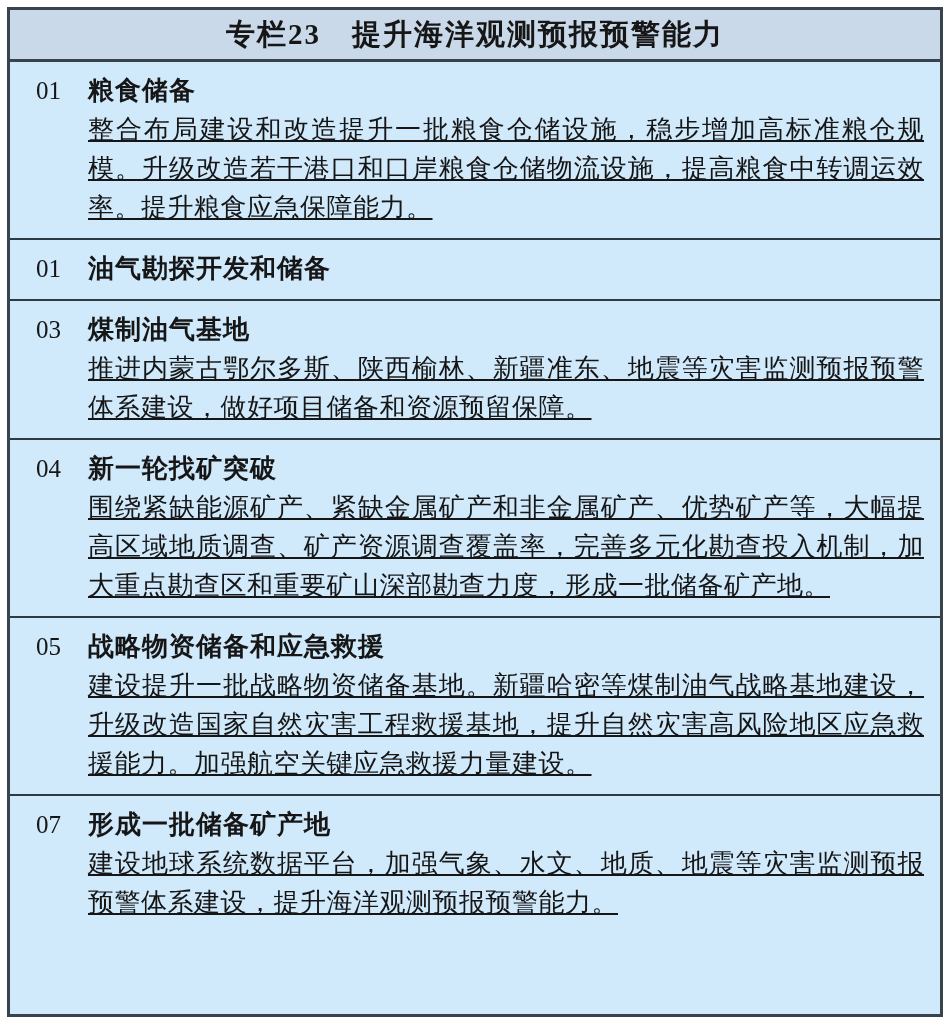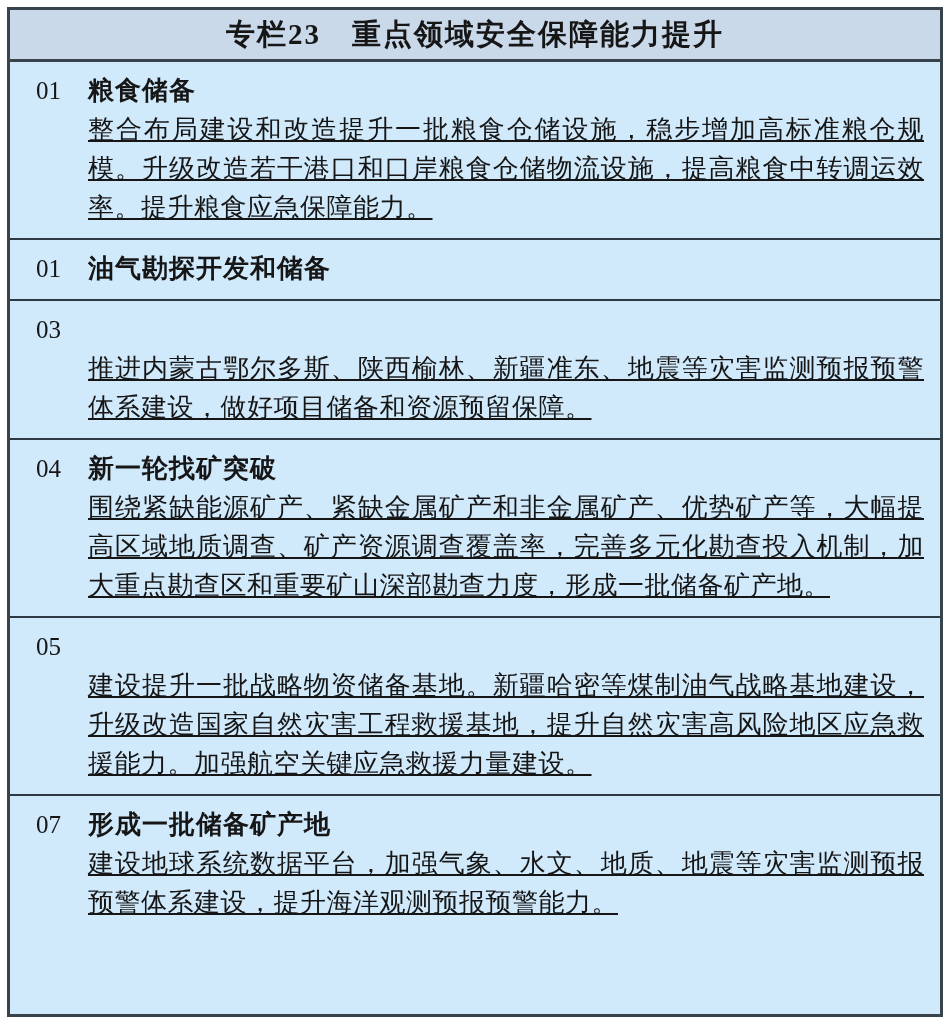--- a/index.html
+++ b/index.html
@@ -68,21 +68,21 @@
     letter-spacing: 0.5px;
     text-decoration: underline;
   }
 </style>
 </head>
 <body>
 
 <div class="panel">
 
   <div class="box-header">
-    <div class="box-title">专栏23　重点领域安全保障能力提升</div>
+    <div class="box-title">专栏23　提升海洋观测预报预警能力</div>
   </div>
 
   <div class="sections">
 
     <div class="section">
       <div class="sec-head">
         <span class="sec-num">01</span>
         <span class="sec-title">粮食储备</span>
       </div>
       <div class="sec-body">整合布局建设和改造提升一批粮食仓储设施，稳步增加高标准粮仓规模。升级改造若干港口和口岸粮食仓储物流设施，提高粮食中转调运效率。提升粮食应急保障能力。</div>
@@ -91,35 +91,37 @@
     <div class="section">
       <div class="sec-head">
         <span class="sec-num">01</span>
         <span class="sec-title">油气勘探开发和储备</span>
       </div>
     </div>
 
     <div class="section">
       <div class="sec-head">
         <span class="sec-num">03</span>
+        <span class="sec-title">煤制油气基地</span>
       </div>
       <div class="sec-body">推进内蒙古鄂尔多斯、陕西榆林、新疆准东、地震等灾害监测预报预警体系建设，做好项目储备和资源预留保障。</div>
     </div>
 
     <div class="section">
       <div class="sec-head">
         <span class="sec-num">04</span>
         <span class="sec-title">新一轮找矿突破</span>
       </div>
       <div class="sec-body">围绕紧缺能源矿产、紧缺金属矿产和非金属矿产、优势矿产等，大幅提高区域地质调查、矿产资源调查覆盖率，完善多元化勘查投入机制，加大重点勘查区和重要矿山深部勘查力度，形成一批储备矿产地。</div>
     </div>
 
     <div class="section">
       <div class="sec-head">
         <span class="sec-num">05</span>
+        <span class="sec-title">战略物资储备和应急救援</span>
       </div>
       <div class="sec-body">建设提升一批战略物资储备基地。新疆哈密等煤制油气战略基地建设，升级改造国家自然灾害工程救援基地，提升自然灾害高风险地区应急救援能力。加强航空关键应急救援力量建设。</div>
     </div>
 
     <div class="section">
       <div class="sec-head">
         <span class="sec-num">07</span>
         <span class="sec-title">形成一批储备矿产地</span>
       </div>
       <div class="sec-body">建设地球系统数据平台，加强气象、水文、地质、地震等灾害监测预报预警体系建设，提升海洋观测预报预警能力。</div>

